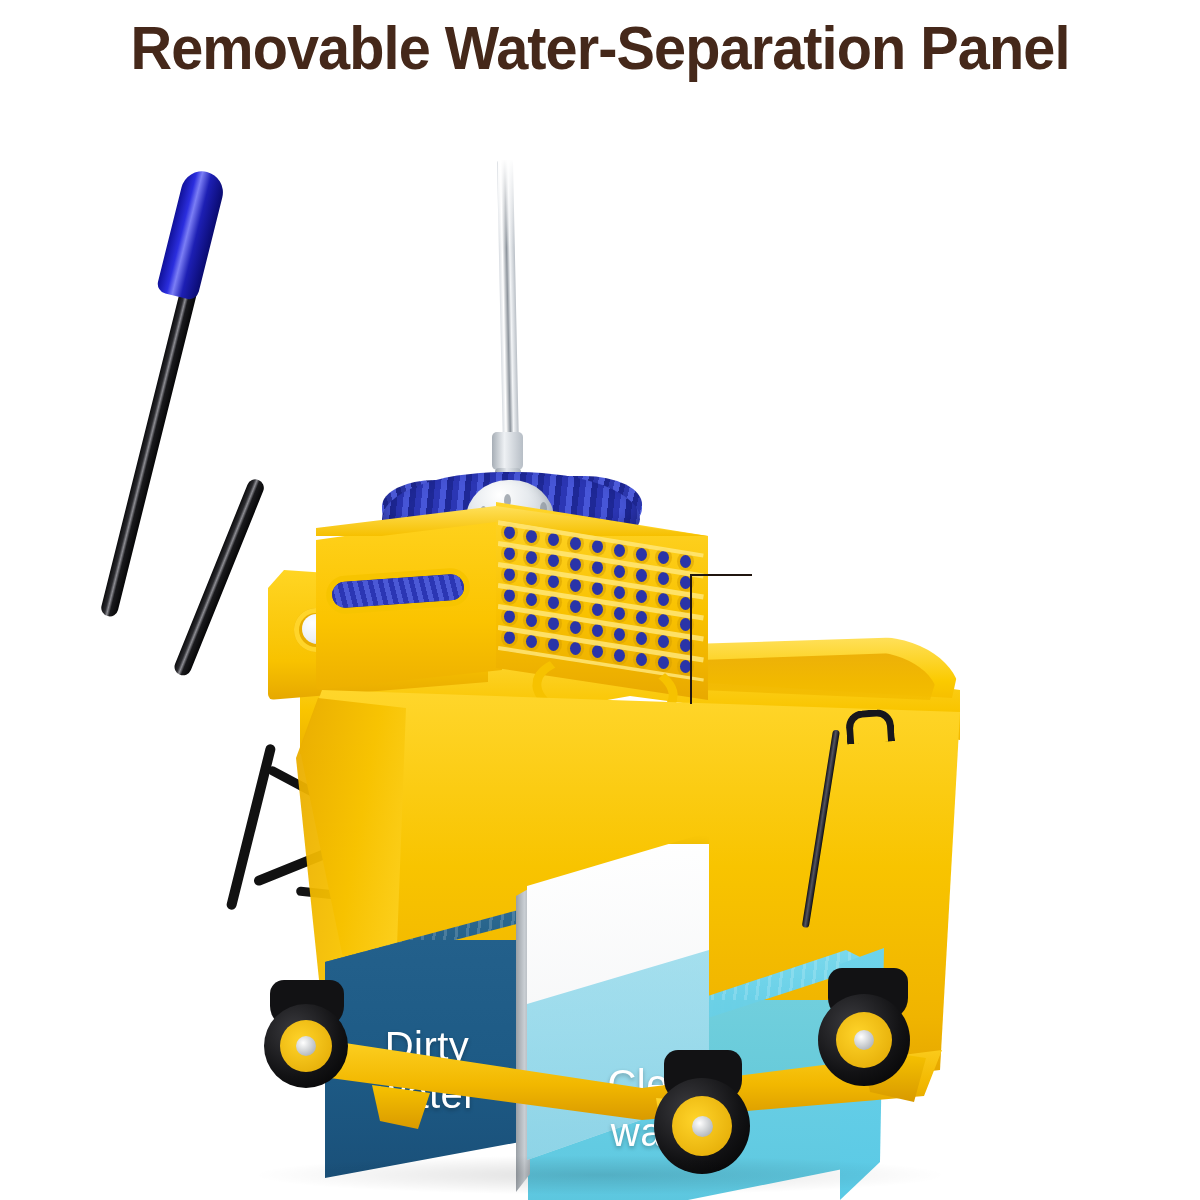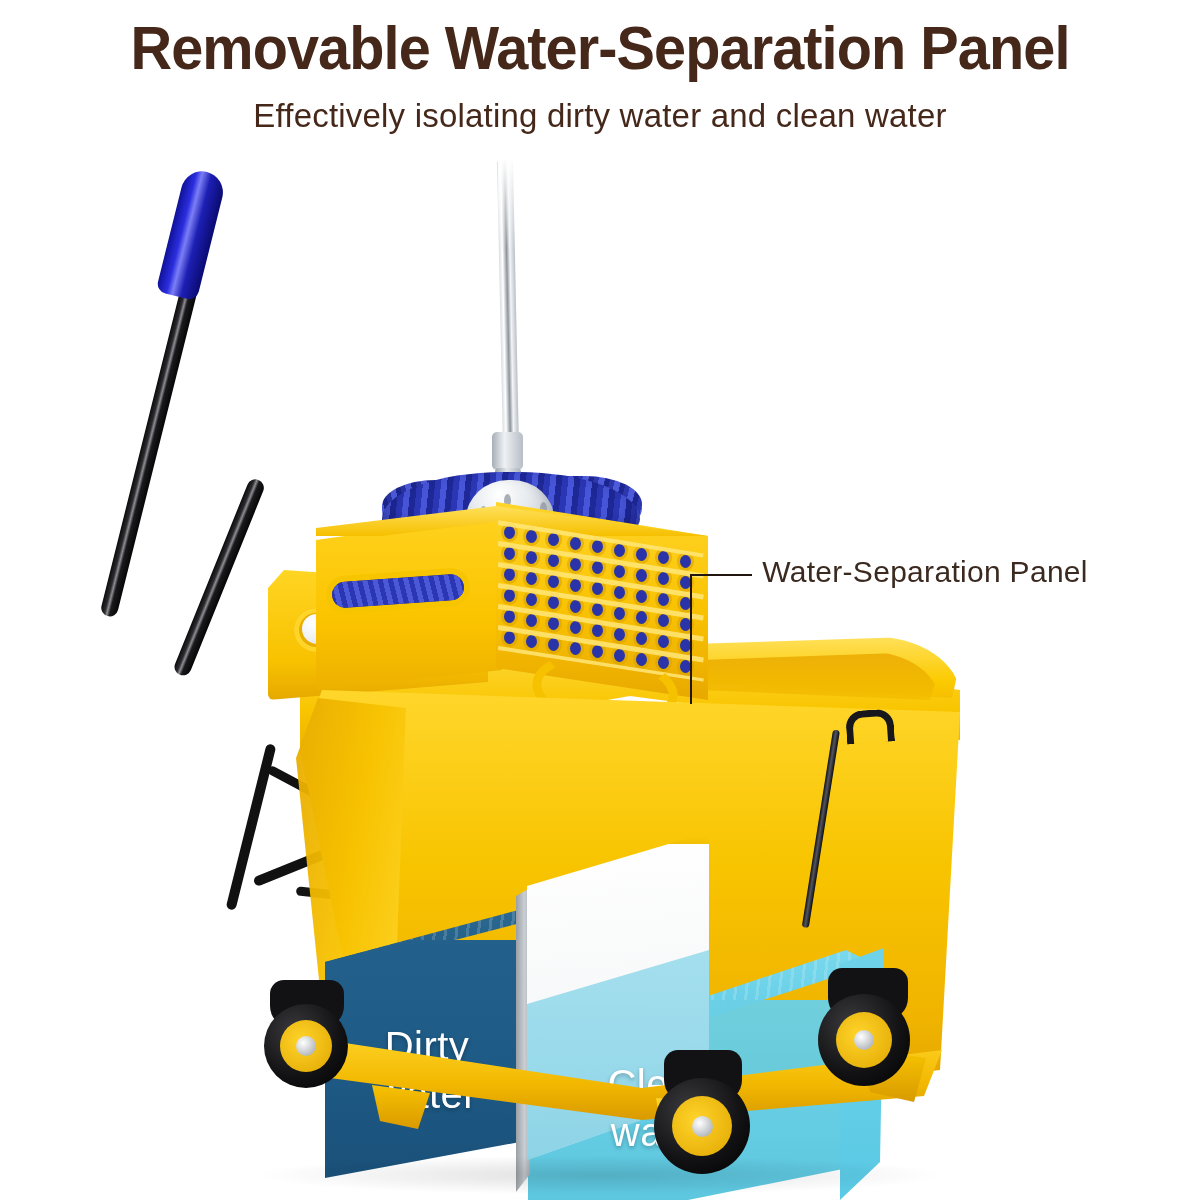--- a/index.html
+++ b/index.html
@@ -306,21 +306,20 @@
     position:absolute;left:250px;top:1005px;width:700px;height:40px;
     background:radial-gradient(ellipse at 50% 50%,rgba(0,0,0,.13) 0%,rgba(0,0,0,0) 70%);
   }
 </style>
 </head>
 <body>
 
 <div id="stage">
 
   <div class="title">Removable Water-Separation Panel</div>
-  <div class="subtitle">Effectively isolating dirty water and clean water</div>
 
   <div class="scene">
 
     <div class="handle-tube"></div>
     <div class="handle-tube2"></div>
     <div class="handle-grip"></div>
 
     <div class="frame-a"></div>
     <div class="frame-b"></div>
     <div class="frame-c"></div>
@@ -484,15 +483,14 @@
       <div class="tire" style="left:6px;top:26px;width:92px;height:92px;"></div>
       <div class="hub" style="left:24px;top:44px;width:56px;height:56px;"></div>
       <div class="axle" style="left:42px;top:62px;width:20px;height:20px;"></div>
     </div>
 
     <div class="shadow"></div>
   </div>
 
   <div class="anno-line-h"></div>
   <div class="anno-line-v"></div>
-  <div class="anno-text">Water-Separation Panel</div>
 
 </div>
 
 </body></html>

